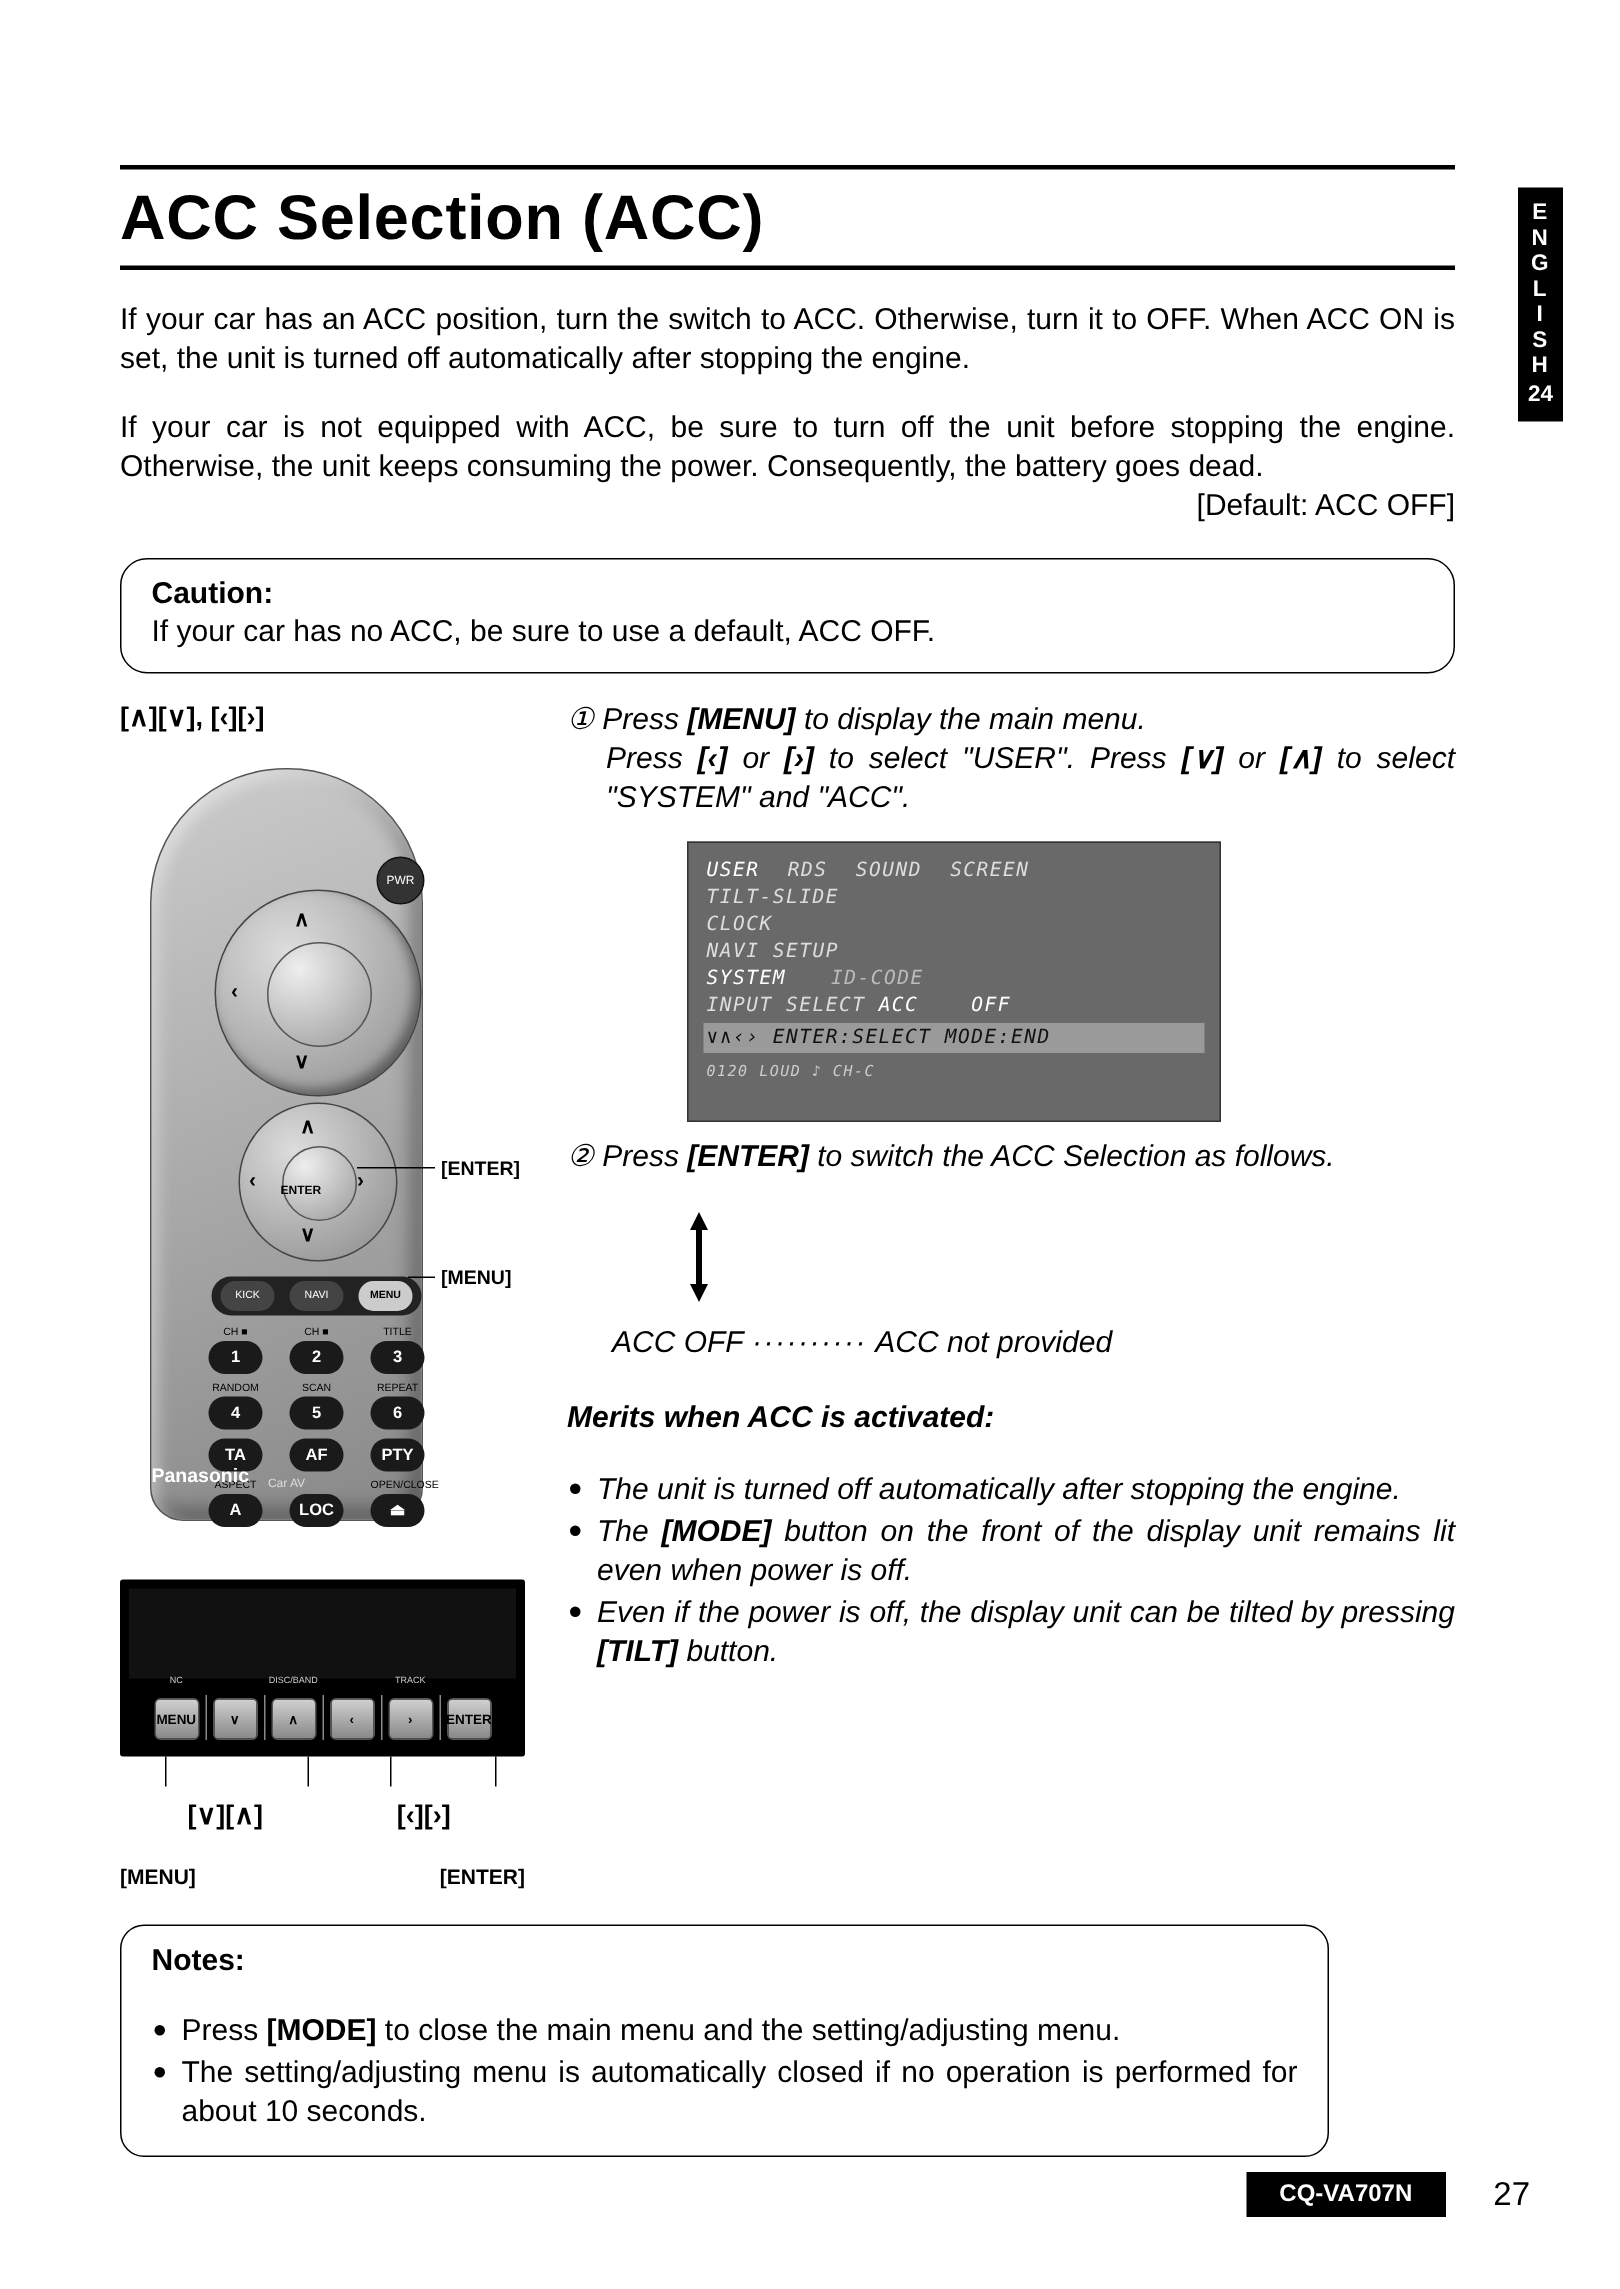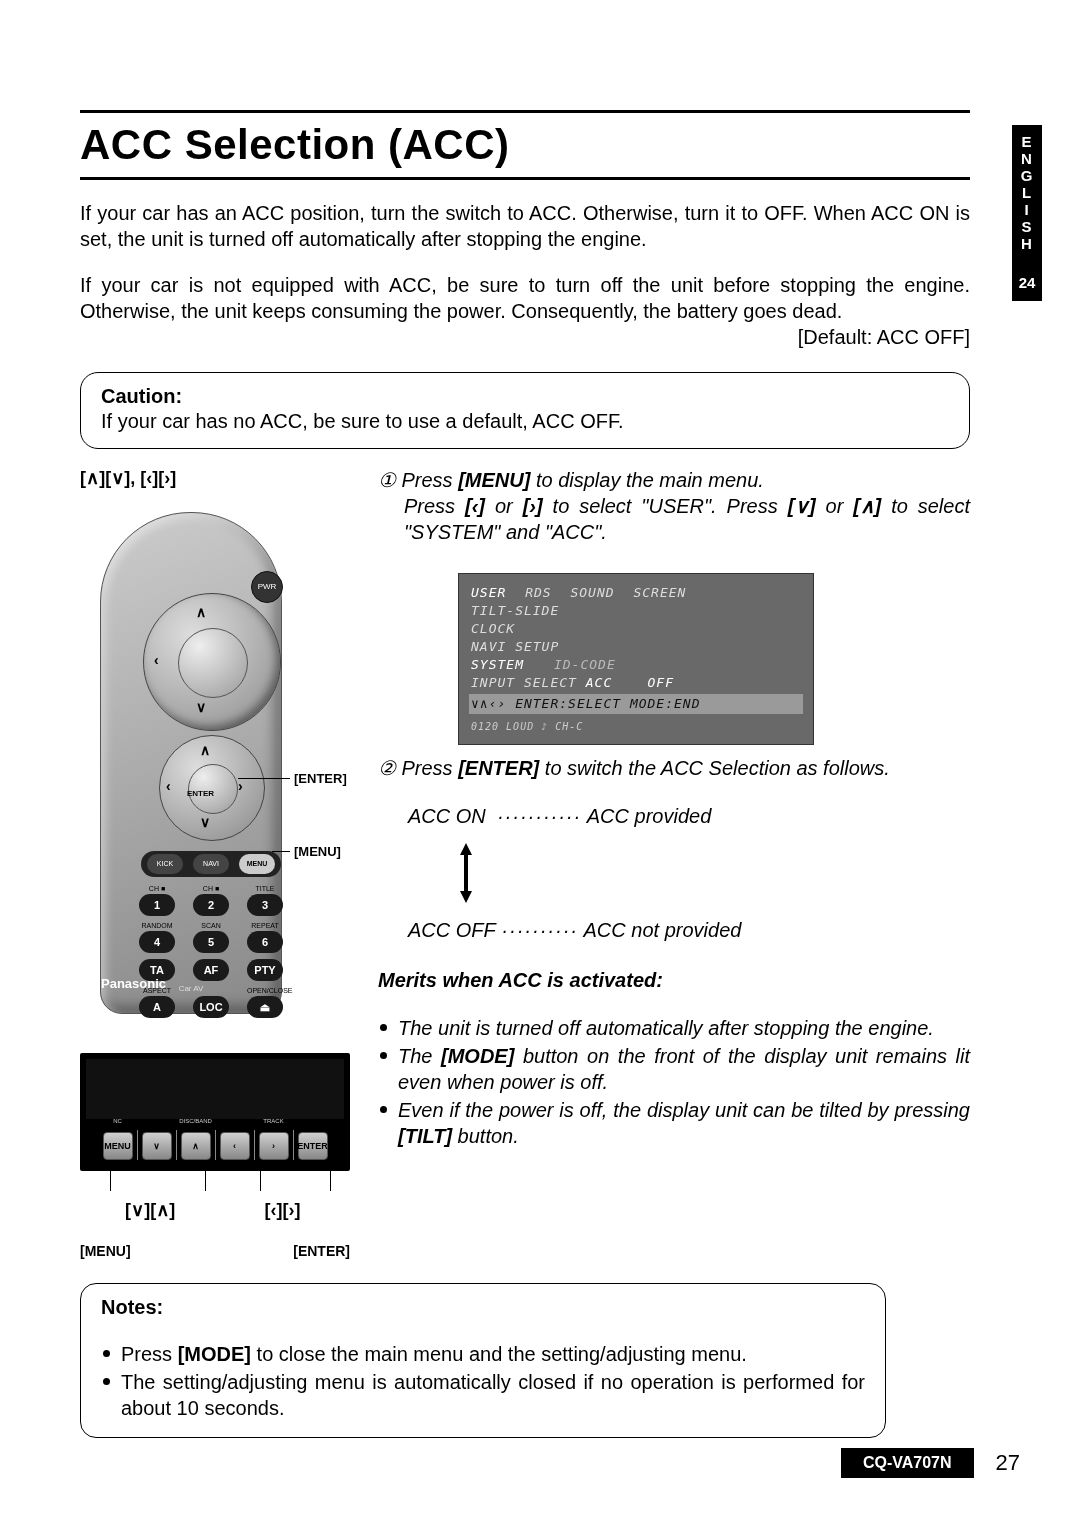--- a/index.html
+++ b/index.html
@@ -1,21 +1,21 @@
 <!DOCTYPE html>
 <html><head>
 <meta charset="utf-8">
 <style>
   @page { size: 1080px 1526px; margin:0; }
   html, body { margin:0; padding:0; }
   body { width:1080px; height:1526px; background:#fff; font-family:Arial,Helvetica,sans-serif; color:#000; position:relative; }
   .page { position:relative; width:1080px; height:1526px; box-sizing:border-box; padding:110px 60px 60px 80px; }
   .lang-tab { position:absolute; top:125px; right:38px; width:30px; background:#000; color:#fff; font-weight:bold; text-align:center; padding:8px 0 10px 0; }
   .lang-tab .letter { font-size:15px; line-height:17px; letter-spacing:1px; }
-  .lang-tab .num { font-size:15px; line-height:17px; margin-top:22px; }
+  .lang-tab .num { font-size:15px; line-height:17px; margin-top:2px; }
 
   .main-col { width:890px; }
 
   .rule { height:3px; background:#000; width:100%; }
   h1 { font-family:Arial,Helvetica,sans-serif; font-weight:900; font-size:42px; margin:8px 0 8px 0; letter-spacing:0.5px; }
   .intro { font-size:20px; line-height:26px; text-align:justify; }
   .default { float:right; }
   .after-intro { clear:both; }
 
   .caution-box { border:1.5px solid #000; border-radius:18px; padding:12px 20px 14px 20px; margin-top:22px; }
@@ -60,21 +60,21 @@
 
   .callout{position:absolute;height:1px;background:#000;}
   .callout.l1{left:158px;top:281px;width:52px;}
   .callout.l2{left:192px;top:354px;width:18px;}
   .callout-label{position:absolute;left:214px;font-size:13px;font-weight:bold;}
   .cl1{top:274px}.cl2{top:347px}
   .pointer-line{position:absolute;left:124px;top:27px;width:1px;height:52px;background:#000;}
   .pointer-line::before{content:"";position:absolute;left:-4px;bottom:-1px;border:5px solid transparent;border-top-color:#000;}
 
   
-  .menu-shot{margin:28px 0 10px 80px;width:330px;background:#696969;border:1px solid #333;padding:10px 12px 8px 12px;font-family:monospace;color:#ddd;font-size:13px;line-height:18px;letter-spacing:1px;}
+  .menu-shot{margin:16px 0 10px 80px;width:330px;background:#696969;border:1px solid #333;padding:10px 12px 23px 12px;font-family:monospace;color:#ddd;font-size:13px;line-height:18px;letter-spacing:1px;}
   .menu-shot .hrow span{margin-right:10px;}
   .menu-shot .hl{color:#fff;}
   .menu-shot .bar{background:#9a9a9a;color:#111;padding:1px 2px;margin:2px -2px;}
   .menu-shot .mini{font-size:10px;color:#ccc;margin-top:4px;}
 
   .acc-block{margin:22px 0 22px 30px;}
   .acc-line{font-size:20px;}
   .dots{letter-spacing:1px;}
   .updown-arrow{width:12px;margin:12px 0 12px 50px;}
   .updown-arrow svg{display:block;}
@@ -98,21 +98,21 @@
     background:linear-gradient(#d0d0d0,#888);display:flex;align-items:center;justify-content:center;
     font-size:9px;color:#000;font-weight:bold;border:1px solid #555;}
   .fp-lead{position:absolute;width:1px;height:20px;background:#000;}
 
   .fp-syms{text-align:center;margin-top:28px;font-weight:bold;font-size:18px;}
   .fp-under{display:flex;justify-content:space-between;font-size:14px;font-weight:bold;margin-top:22px;}
 
   .notes-box{border:1.5px solid #000;border-radius:16px;padding:12px 20px 14px 20px;margin-top:24px;width:806px;box-sizing:border-box;}
   .notes-box .label{font-weight:bold;font-size:20px;}
 
-  .footer{position:absolute;left:80px;right:60px;bottom:48px;display:flex;justify-content:flex-end;align-items:center;gap:22px;}
+  .footer{position:absolute;left:80px;right:60px;bottom:48px;display:flex;justify-content:flex-end;align-items:center;gap:32px;}
   .model{background:#000;color:#fff;font-weight:bold;font-size:16px;padding:6px 22px;}
   .pnum{font-size:22px;}
 
   b{font-weight:bold;}
 </style>
 </head>
 <body>
 <div class="page">
 
 <div class="lang-tab">
@@ -289,21 +289,20 @@
         <div><span>INPUT SELECT</span>&nbsp;<span class="hl">ACC</span>&nbsp;&nbsp;&nbsp;&nbsp;<span class="hl">OFF</span></div>
         <div class="bar">∨∧‹› ENTER:SELECT MODE:END</div>
         <div class="mini">0120 LOUD ♪ CH-C</div>
       </div>
 
       <div>
         <span>② Press </span><b>[ENTER]</b><span> to switch the ACC Selection as follows.</span>
       </div>
 
       <div class="acc-block">
-        <div class="acc-line"><span>ACC ON</span>&nbsp;&nbsp;<span class="dots">···········</span>&nbsp;<span>ACC provided</span></div>
         <div class="updown-arrow">
           <svg width="16" height="64" viewBox="0 0 16 64">
                 <path d="M8 2 L14 14 L10 14 L10 50 L14 50 L8 62 L2 50 L6 50 L6 14 L2 14 Z" fill="#000"></path>
               </svg>
         </div>
         <div class="acc-line"><span>ACC OFF</span>&nbsp;<span class="dots">··········</span>&nbsp;<span>ACC not provided</span></div>
       </div>
 
 
       <div class="merits-h">Merits when ACC is activated:</div>

